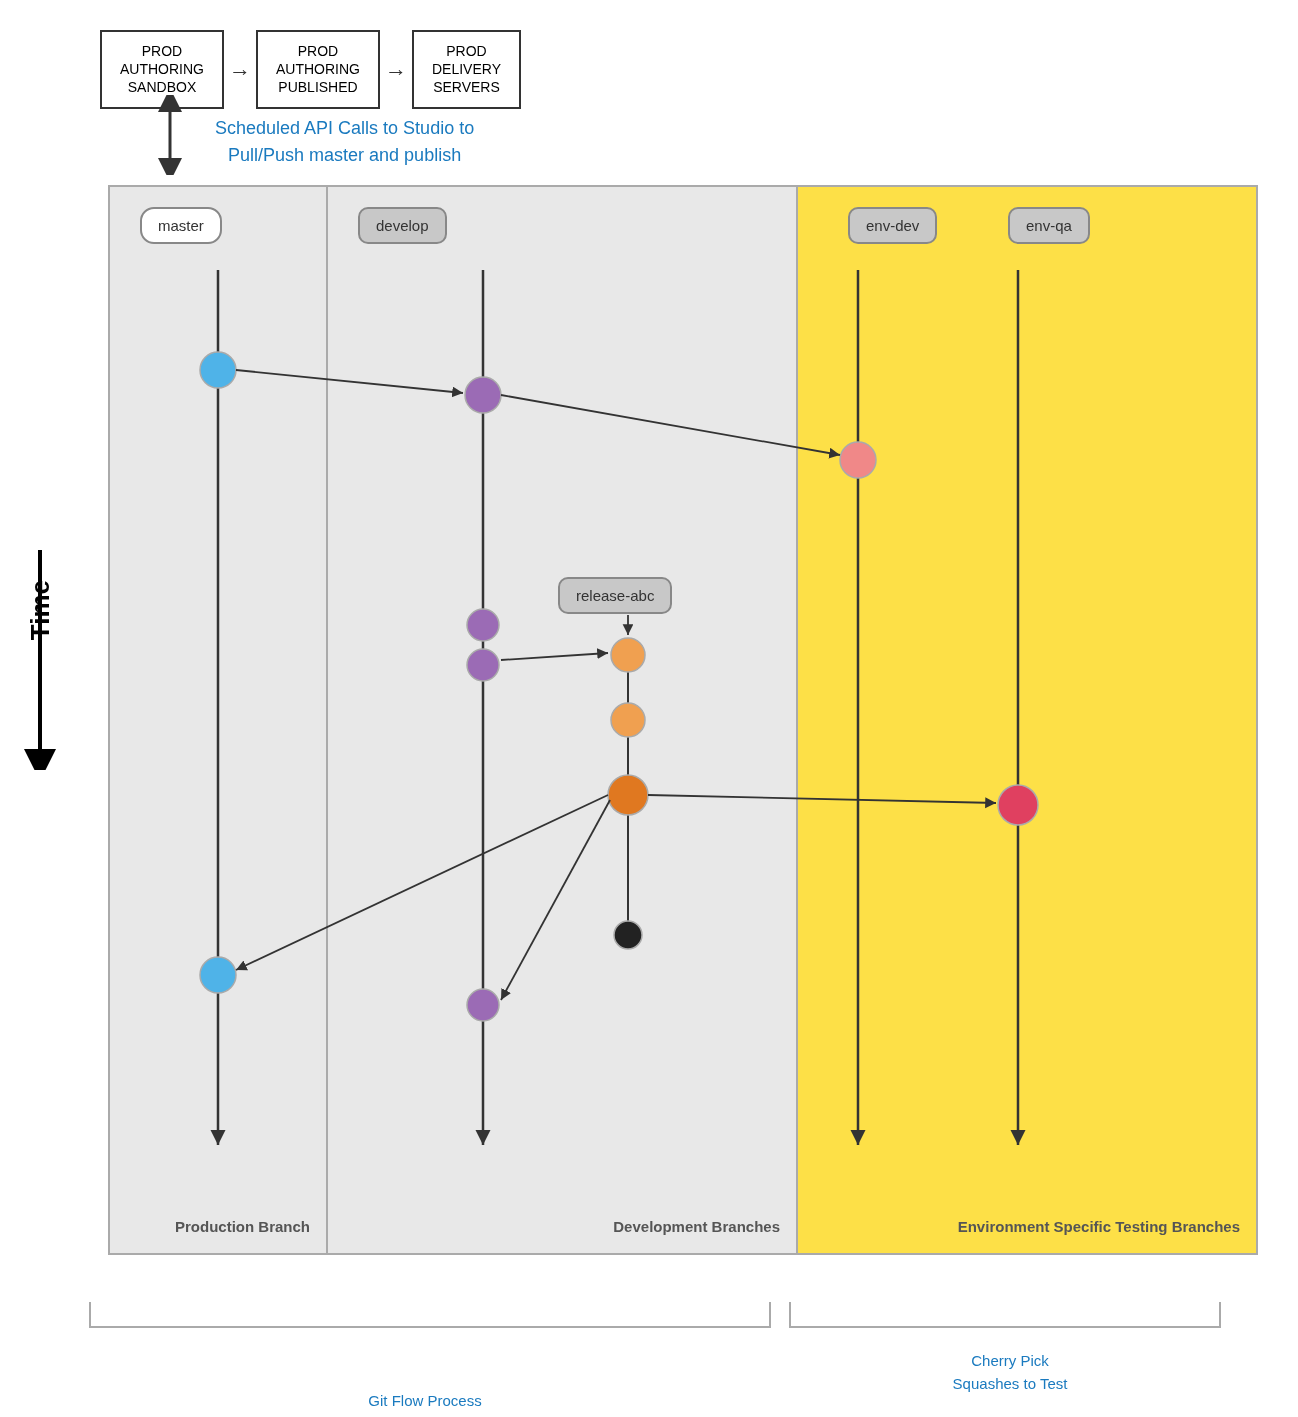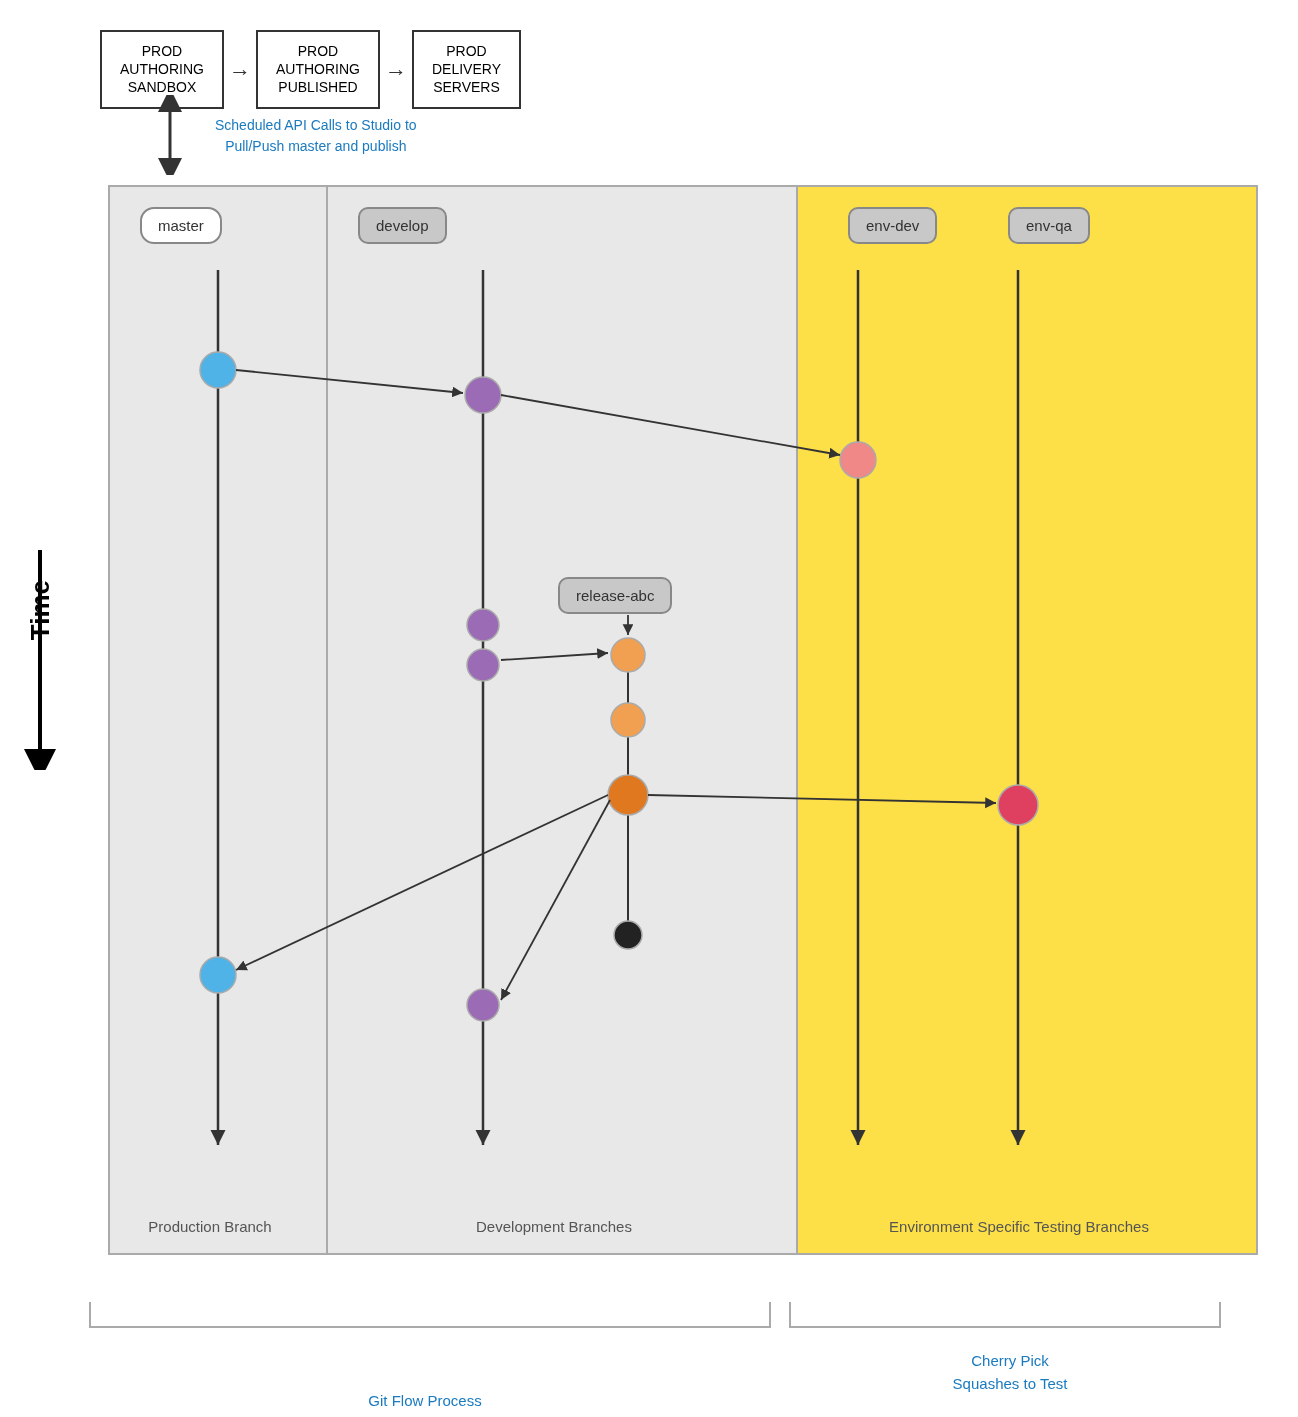--- a/index.html
+++ b/index.html
@@ -41,21 +41,21 @@
       font-size: 22px;
       color: #333;
       padding: 0 5px;
       font-weight: bold;
     }
     .api-label {
       position: absolute;
       top: 115px;
       left: 215px;
       color: #1a7abf;
-      font-size: 14px;
+      font-size: 18px;
       text-align: center;
       line-height: 1.5;
     }
     .double-arrow-svg {
       position: absolute;
       top: 95px;
       left: 145px;
     }
 
     
@@ -96,23 +96,24 @@
       border: 2px solid #aaa;
       border-left: none;
       position: relative;
     }
 
     .panel-label {
       position: absolute;
       bottom: 18px;
       left: 0;
       right: 16px;
-      text-align: center;
+      text-align: right;
       font-size: 15px;
       color: #555;
+      font-weight: bold;
     }
 
     
     .branch-box {
       position: absolute;
       background: #c8c8c8;
       border: 2px solid #888;
       border-radius: 10px;
       padding: 8px 16px;
       font-size: 15px;

